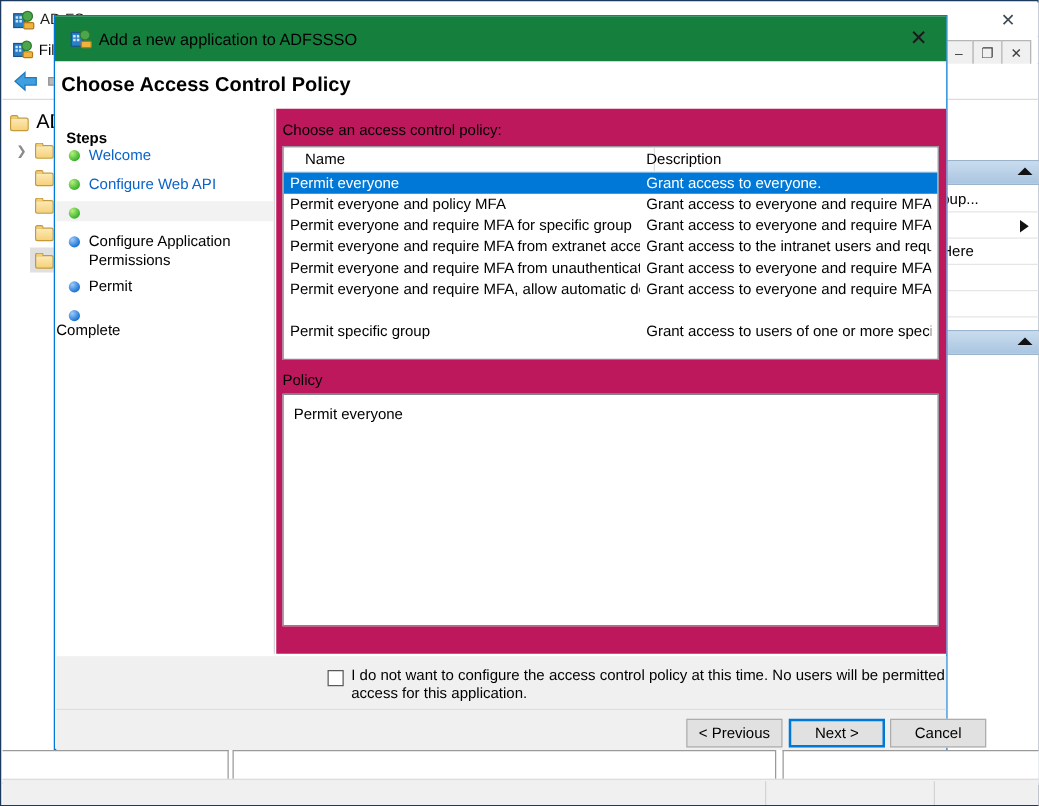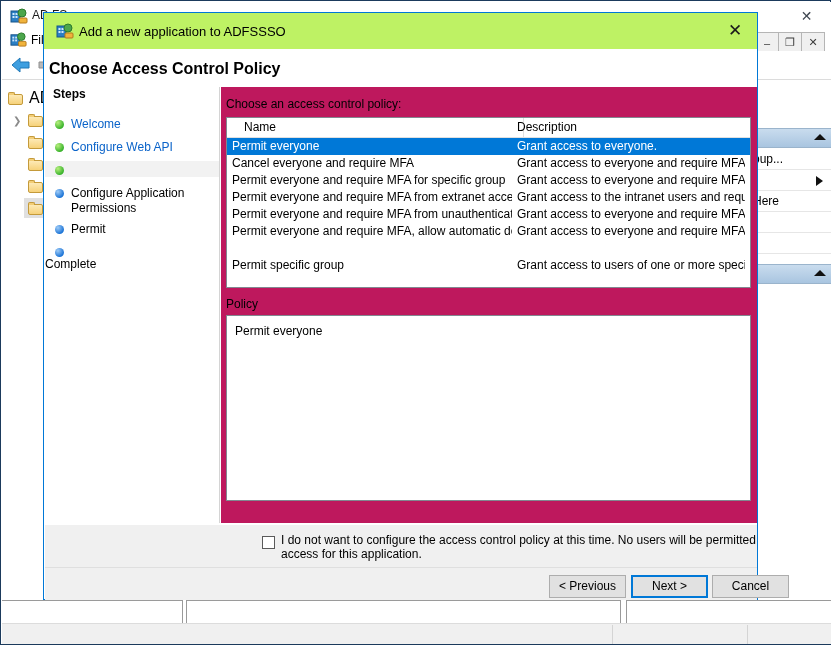--- a/index.html
+++ b/index.html
@@ -195,21 +195,21 @@
     left: 43px; top: 12px;
     width: 715px; height: 588px;
     background: #ffffff;
     border: 1px solid #0078d7;
     box-sizing: border-box;
     z-index: 50;
   }
   #dlg-titlebar {
     position: absolute; left: 0; top: 0;
     width: 713px; height: 36px;
-    background: #bef264;
+    background: #15803d;
   }
   #dlg-title-icon { position: absolute; left: 12px; top: 9px; width: 18px; height: 18px;}
   #dlg-title-text {
     position: absolute; left: 35px; top: 11px;
     font-size: 13px; color: #000;
   }
   #dlg-close {
     position: absolute; right: 0px; top: 0px;
     width: 44px; height: 34px;
     display: flex; align-items: center; justify-content: center;
@@ -228,21 +228,21 @@
 
   
   #steps-panel {
     position: absolute; left: 0px; top: 0px;
     width: 175px; height: 436px;
     background: #ffffff;
     border-right: 1px solid #d4d4d4;
     box-sizing: border-box;
   }
   #steps-title {
-    position: absolute; left: 8px; top: 0;
+    position: absolute; left: 8px; top: 16px;
     font-size: 12px; font-weight: bold; color: #000;
   }
   .step-row {
     position: absolute; left: 0; width: 174px;
     display: flex; align-items: flex-start;
     font-size: 12px;
     padding: 2px 0 2px 0;
     box-sizing: border-box;
   }
   .step-row.current { background: #f2f2f2; }
@@ -549,21 +549,21 @@
         <div id="list-header">
           <div class="hdr-cell" style="left:12px; width:285px;">Name</div>
           <div class="hdr-cell" style="left:285px; width:238px; border-right:none;">Description</div>
         </div>
 
         <div class="list-row selected" style="top:20px;">
           <span class="cell-name">Permit everyone</span>
           <span class="cell-desc">Grant access to everyone.</span>
         </div>
         <div class="list-row" style="top:37px;">
-          <span class="cell-name">Cancel everyone and require MFA</span>
+          <span class="cell-name">Permit everyone and policy MFA</span>
           <span class="cell-desc">Grant access to everyone and require MFA f...</span>
         </div>
         <div class="list-row" style="top:54px;">
           <span class="cell-name">Permit everyone and require MFA for specific group</span>
           <span class="cell-desc">Grant access to everyone and require MFA f...</span>
         </div>
         <div class="list-row" style="top:71px;">
           <span class="cell-name">Permit everyone and require MFA from extranet access</span>
           <span class="cell-desc">Grant access to the intranet users and requir...</span>
         </div>

